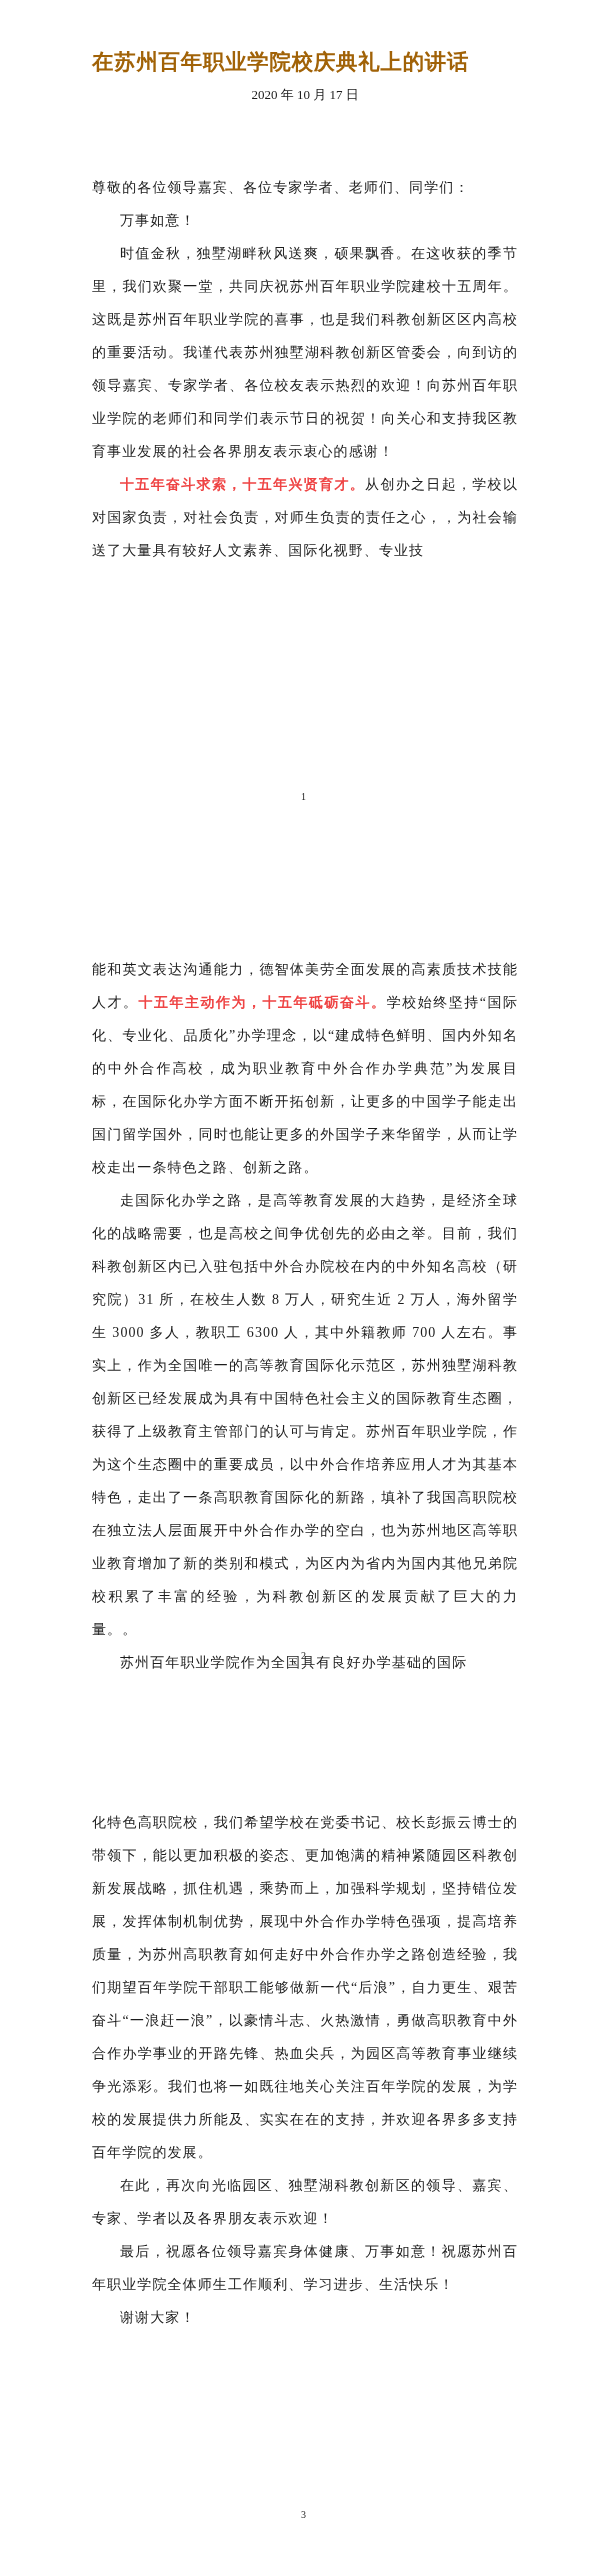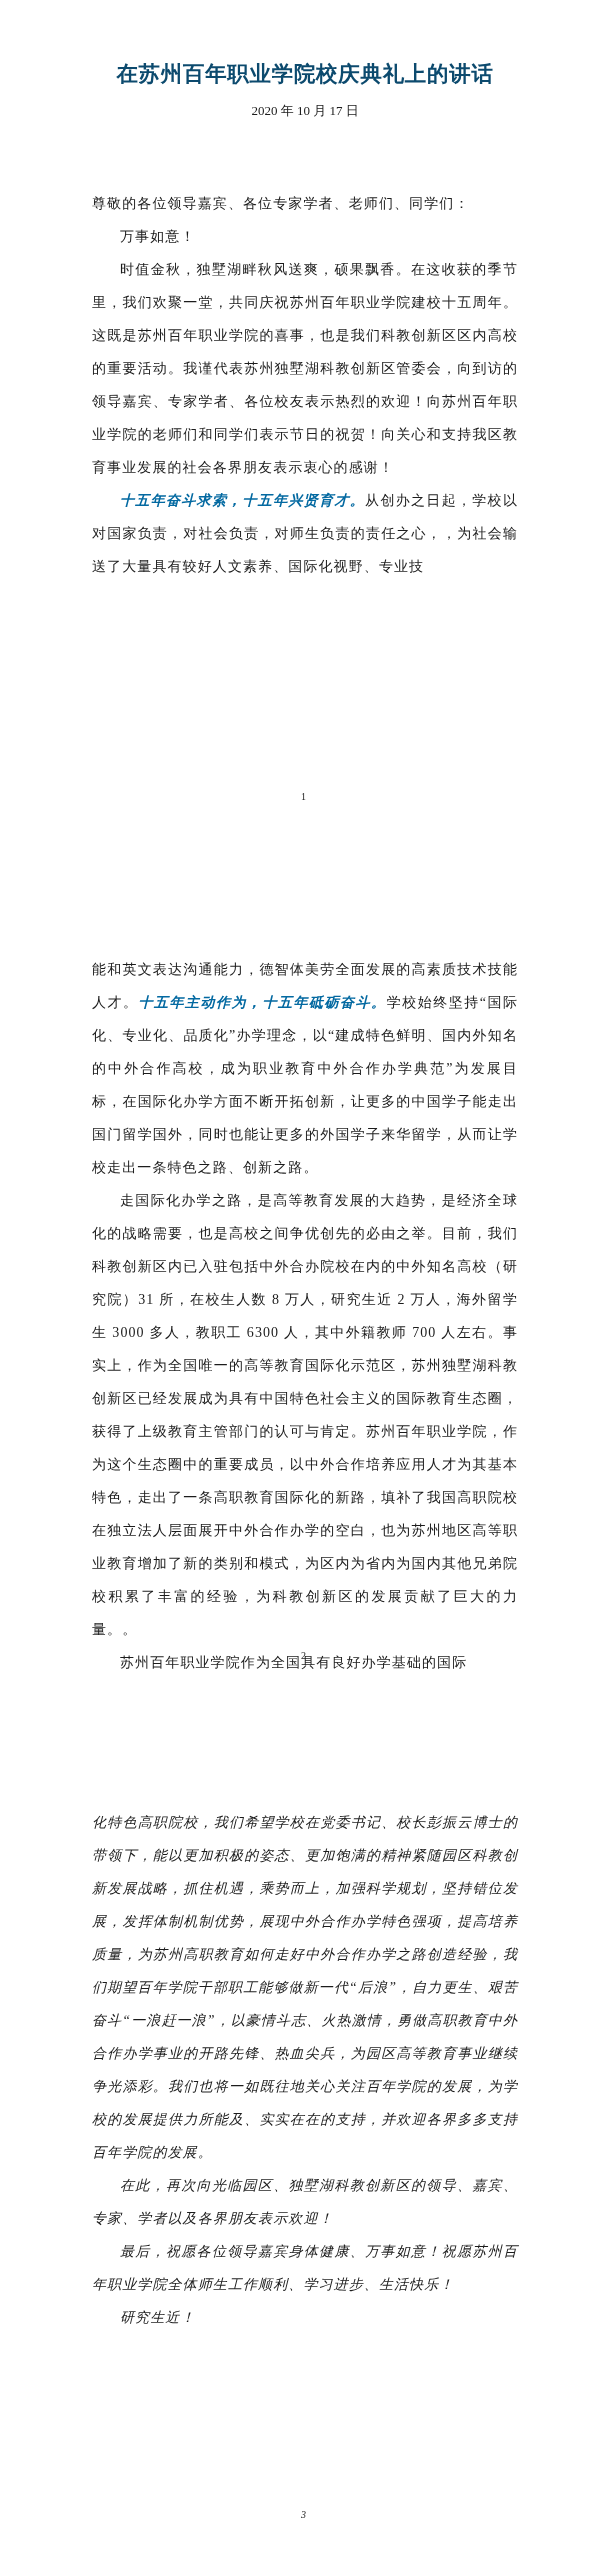--- a/index.html
+++ b/index.html
@@ -22,30 +22,30 @@
     width: 607px;
     height: 859px;
     box-sizing: border-box;
     padding-left: 92px;
     padding-right: 89px;
     overflow: hidden;
     background: #ffffff;
   }
   .page-1 { padding-top: 47px; }
   .page-2 { padding-top: 94px; }
-  .page-3 { padding-top: 88px; font-style: italic; }
+  .page-3 { padding-top: 88px; }
 
   .doc-title {
-    margin: 12px;
+    margin: 0;
     font-size: 21.4px;
     line-height: 31px;
     font-weight: 700;
-    text-align: center;
+    text-align: left;
     letter-spacing: 0.8px;
-    color: #0c4a6e;
+    color: #a16207;
   }
   .doc-subtitle {
     margin-top: 23px;
     font-size: 13.8px;
     line-height: 20px;
     text-align: center;
     letter-spacing: 0.4px;
   }
   .doc-date {
     margin-top: 7.7px;
@@ -58,21 +58,21 @@
   p.para {
     margin: 0;
     font-size: 14px;
     line-height: 33px;
     letter-spacing: 1.1px;
     text-align: justify;
     text-justify: inter-ideograph;
     word-break: break-all;
   }
   p.indent { text-indent: 2em; }
-  p.para strong { font-weight: 700; color: #0369a1; font-style: italic; }
+  p.para strong { font-weight: 700; color: #ef4444; }
 
   .page-number {
     position: absolute;
     left: 0;
     right: 0;
     bottom: 55px;
     text-align: center;
     font-size: 10px;
     line-height: 13.8px;
     letter-spacing: 0;
@@ -106,20 +106,20 @@
     </div>
 
     <div class="page-number">2</div>
   </section>
 
   <section class="page page-3">
     <div>
       <p class="para">化特色高职院校，我们希望学校在党委书记、校长彭振云博士的带领下，能以更加积极的姿态、更加饱满的精神紧随园区科教创新发展战略，抓住机遇，乘势而上，加强科学规划，坚持错位发展，发挥体制机制优势，展现中外合作办学特色强项，提高培养质量，为苏州高职教育如何走好中外合作办学之路创造经验，我们期望百年学院干部职工能够做新一代“后浪”，自力更生、艰苦奋斗“一浪赶一浪”，以豪情斗志、火热激情，勇做高职教育中外合作办学事业的开路先锋、热血尖兵，为园区高等教育事业继续争光添彩。我们也将一如既往地关心关注百年学院的发展，为学校的发展提供力所能及、实实在在的支持，并欢迎各界多多支持百年学院的发展。</p>
       <p class="para indent">在此，再次向光临园区、独墅湖科教创新区的领导、嘉宾、专家、学者以及各界朋友表示欢迎！</p>
       <p class="para indent">最后，祝愿各位领导嘉宾身体健康、万事如意！祝愿苏州百年职业学院全体师生工作顺利、学习进步、生活快乐！</p>
-      <p class="para indent">研究生近！</p>
+      <p class="para indent">谢谢大家！</p>
     </div>
 
     <div class="page-number">3</div>
   </section>
 
 </div>
 
 
 </body></html>

